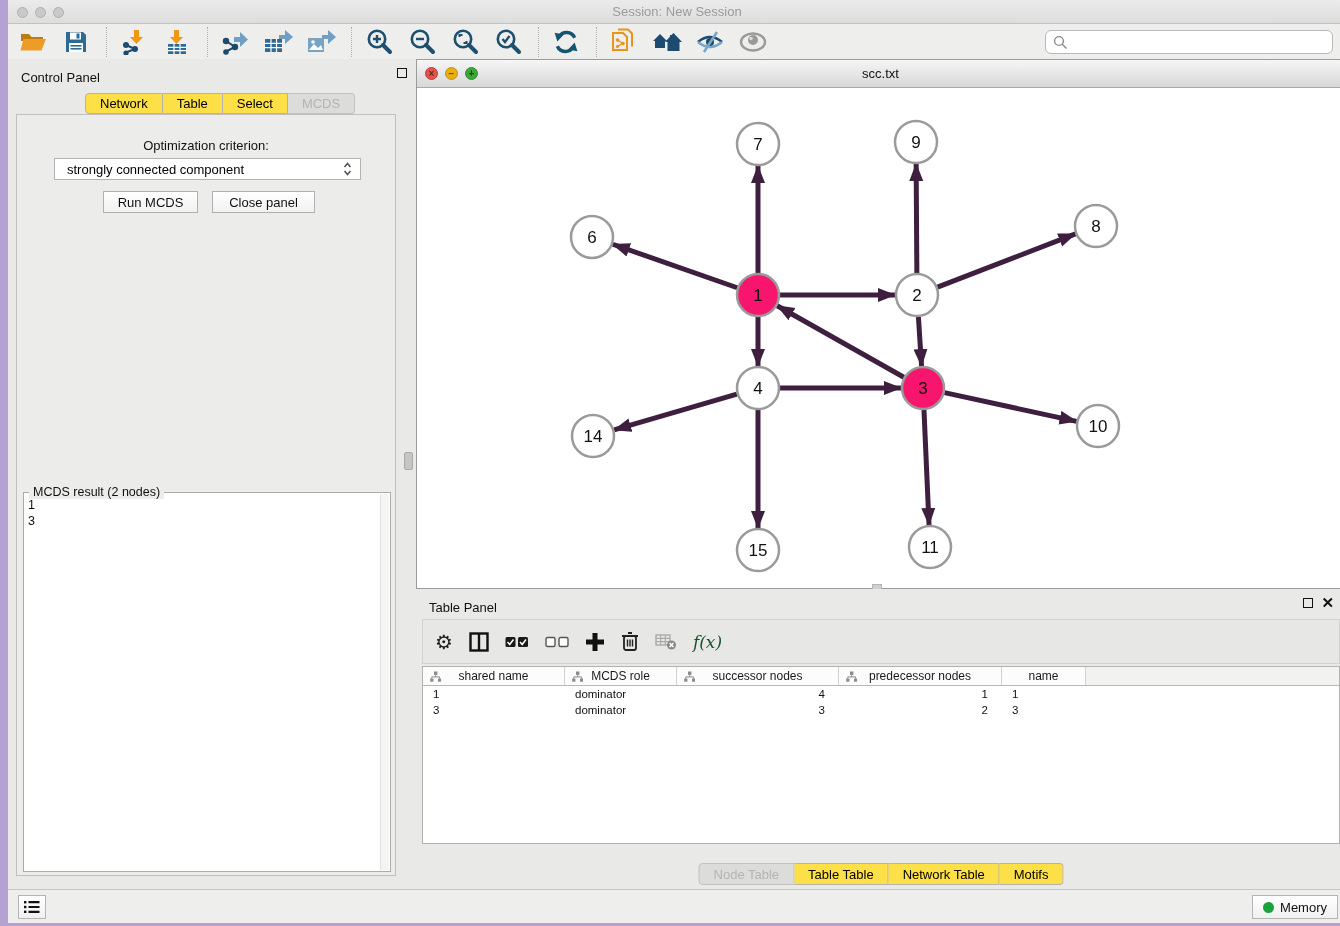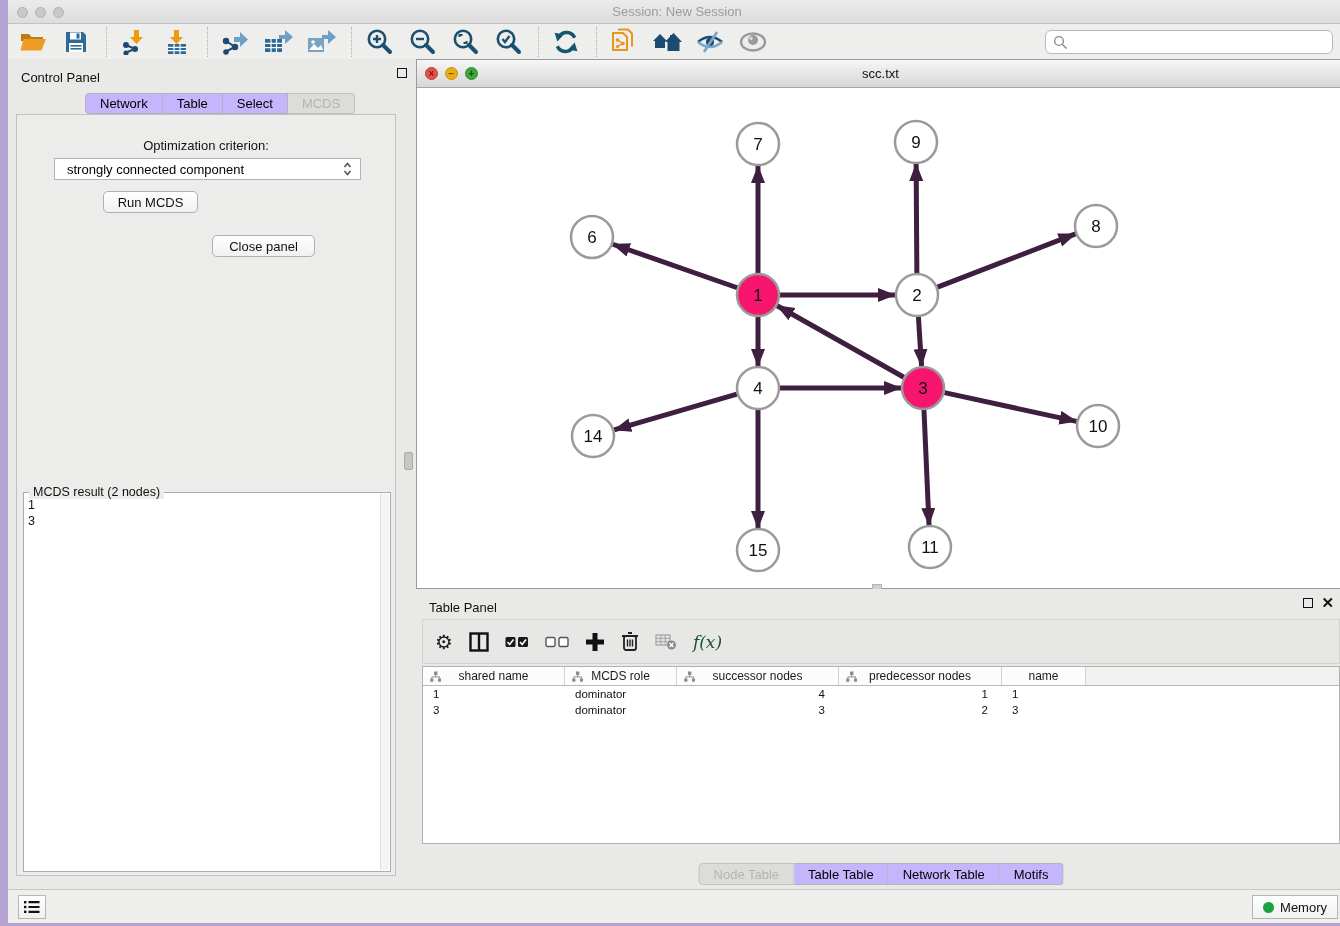--- a/index.html
+++ b/index.html
@@ -36,40 +36,40 @@
     background:#e9e9e7; border-right:1px solid #c4c4c2; }
   .cp-header { position:absolute; left:0; top:0; width:100%; height:34px; }
   .panel-title { position:absolute; left:13px; top:11px; font-size:13px; color:#111; }
   .win-btns { position:absolute; right:12px; top:9px; display:flex; gap:8px;
     align-items:center; }
   .float-ic { width:10px; height:10px; border:1.6px solid #111; display:inline-block; }
   .close-ic { font-size:15px; font-weight:bold; color:#111; line-height:10px; }
 
   .tabs-row { position:absolute; display:flex; }
   .cp-tabs { left:77px; top:34px; }
-  .tab { height:21px; padding:0 14px; font-size:13px; background:#c4b5fd;
+  .tab { height:21px; padding:0 14px; font-size:13px; background:#fde047;
     border:1px solid #b3b3b3; border-left:none; display:flex; align-items:center;
     color:#000; position:relative; z-index:3; }
   .tab:first-child { border-left:1px solid #b3b3b3; border-radius:4px 0 0 4px; }
   .tab:last-child { border-radius:0 4px 4px 0; }
   .tab.selected { background:#dcdcda; color:#b4b4b2; border-color:#c2c2c0; }
 
   .cp-body { position:absolute; left:8px; top:55px; width:380px; height:762px;
     background:#ececea; border:1px solid #c0c0be; }
   .opt-label { position:absolute; left:0; width:100%; top:23px; text-align:center;
     font-size:13px; color:#111; }
   .dropdown { position:absolute; left:37px; top:43px; width:307px; height:22px;
     background:#fff; border:1px solid #b4b4b4; border-radius:0; display:flex;
     align-items:center; padding:0 8px 0 12px; font-size:13px; }
   .dropdown .dd-label { flex:1; }
   .btn { position:absolute; height:22px; background:linear-gradient(#ffffff,#f1f1f1);
-    border:1px solid #b0b0b0; border-radius:5px; font-size:13px; display:flex;
+    border:1px solid #b0b0b0; border-radius:0; font-size:13px; display:flex;
     align-items:center; justify-content:center; color:#111; }
   .btn-run { left:86px; top:76px; width:95px; }
-  .btn-close { left:195px; top:76px; width:103px;margin-top:44px; }
+  .btn-close { left:195px; top:76px; width:103px; }
 
   .result-fieldset { position:absolute; left:6px; top:377px; width:368px;
     height:380px; border:1px solid #ababab; background:#fff; }
   .result-legend { position:absolute; left:5px; top:-8px; background:#ececea;
     padding:0 4px; font-size:12.5px; color:#111; }
   .result-text { position:absolute; left:4px; top:4px; font-size:12.5px;
     color:#111; line-height:16px; white-space:pre; }
   .vtrack { position:absolute; right:1px; top:1px; bottom:1px; width:9px;
     background:#f4f4f4; border-left:1px solid #e2e2e2; }
 

